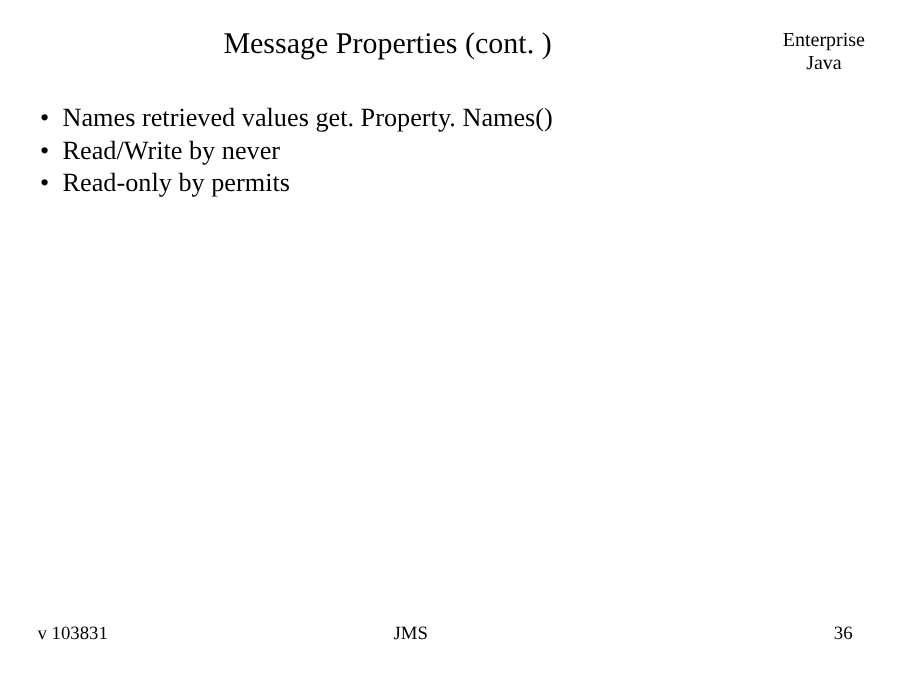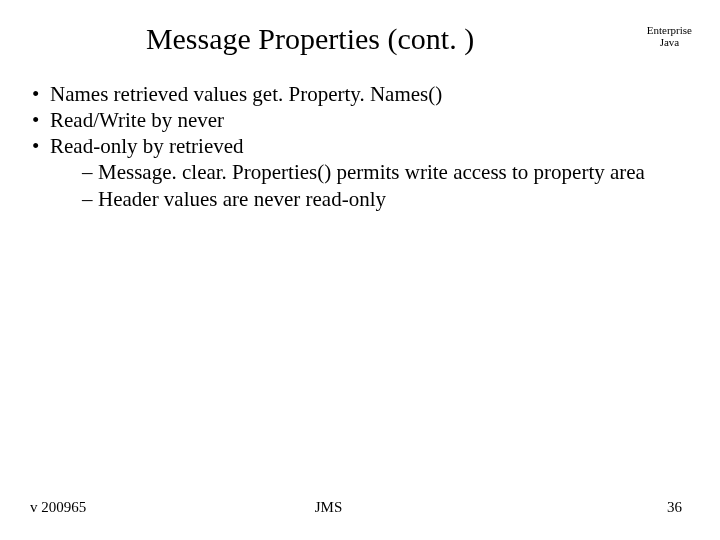--- a/index.html
+++ b/index.html
@@ -18,28 +18,28 @@
     height: 540px;
     position: relative;
     box-sizing: border-box;
   }
   .title {
     position: absolute;
     top: 22px;
     left: 0;
     width: 620px;
     text-align: center;
-    font-size: 30px;
+    font-size: 24px;
     font-weight: normal;
   }
   .corner-label {
     position: absolute;
     top: 24px;
     right: 28px;
-    font-size: 11px;
+    font-size: 16px;
     line-height: 1.1;
     text-align: center;
   }
   .body {
     position: absolute;
     top: 82px;
     left: 28px;
     right: 40px;
     font-size: 21px;
     line-height: 1.15;
@@ -109,27 +109,23 @@
 
   <div class="corner-label">
     <div>Enterprise</div>
     <div>Java</div>
   </div>
 
   <div class="body">
     <ul class="top">
       <li>Names retrieved values get. Property. Names()</li>
       <li>Read/Write by never</li>
-      <li>Read-only by retrieved</li>
+      <li>Read-only by permits</li>
     </ul>
-    <div class="sub">
-      <div class="item">Message. clear. Properties() permits write access to property area</div>
-      <div class="item">Header values are never read-only</div>
-    </div>
   </div>
 
   <div class="footer">
-    <div class="left">v 200965</div>
+    <div class="left">v 103831</div>
     <div class="center">JMS</div>
     <div class="right">36</div>
   </div>
 
 </div>
 
 </body></html>

